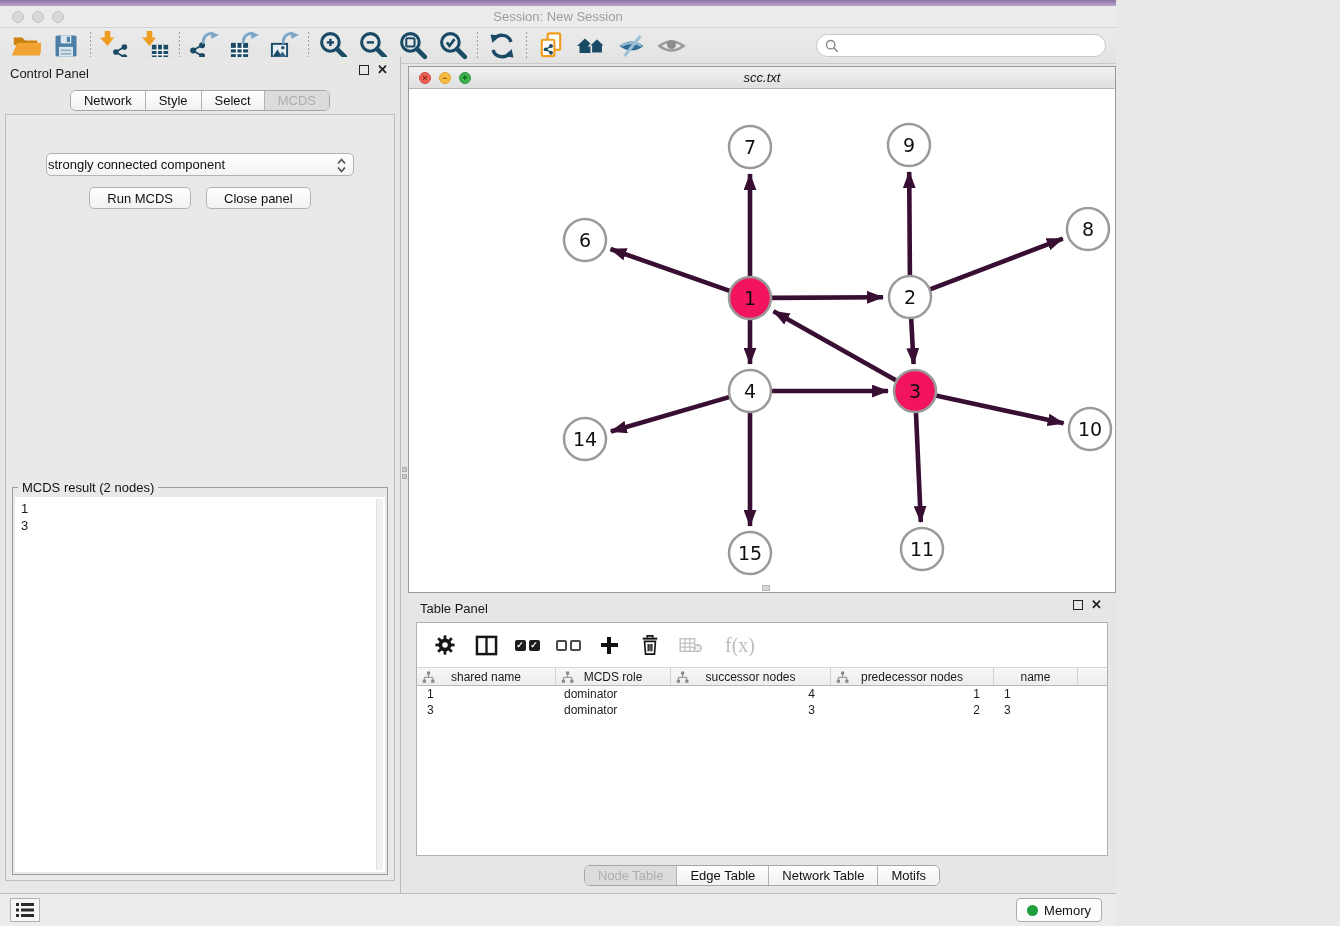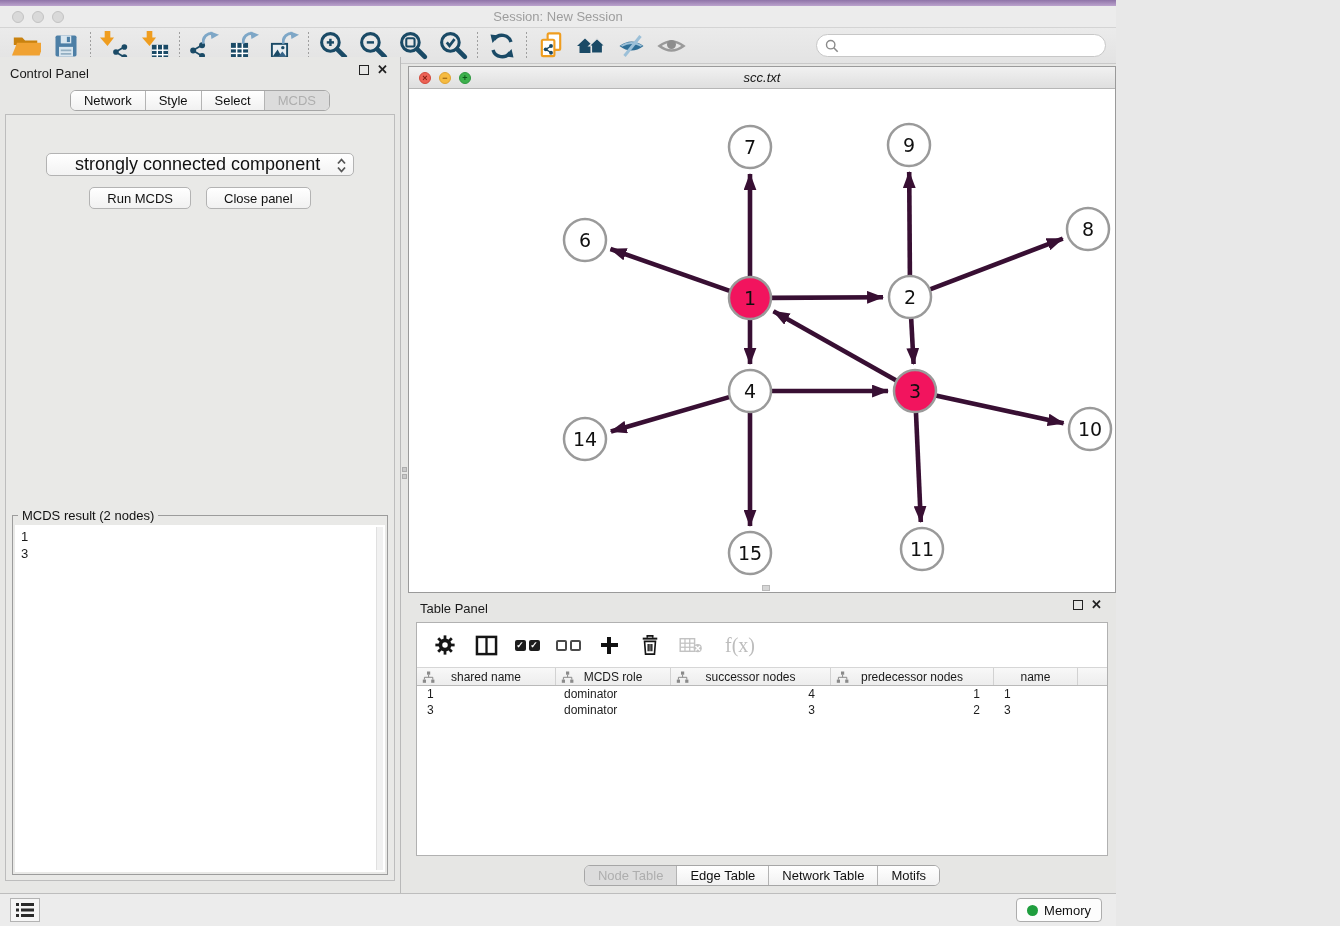--- a/index.html
+++ b/index.html
@@ -47,28 +47,28 @@
   .seg:last-child { border-right:none; }
   .seg.selected { background:#dcdcdc; color:#aeaeae; }
   .cp-tabs { position:absolute; top:33px; left:0; width:100%; display:flex; justify-content:center; }
 
   .cp-body { position:absolute; left:5px; right:5px; top:57px; bottom:12px;
     border:1px solid #bdbdbd; background:#e9e9e7; }
   .opt-label { position:absolute; top:17px; left:0; right:0; text-align:center;
     font-size:13px; color:#1a1a1a; }
   .combo { position:absolute; top:38px; left:40px; right:40px; height:23px;
     border:1px solid #b3b3b3; border-radius:5px; background:linear-gradient(180deg,#fff,#f3f3f3);
-    display:flex; align-items:center; padding-left:28px; font-size:18px; color:#111; }
+    display:flex; align-items:center; padding-left:1px; font-size:13px; color:#111; }
   .combo .stepper { position:absolute; right:6px; top:3px; }
   .btn-row { position:absolute; top:72px; left:0; right:0; display:flex; justify-content:center; gap:15px; }
   .mac-btn { height:22px; padding:0 17px; font-size:13px; color:#111;
     border:1px solid #b3b3b3; border-radius:5px; background:linear-gradient(180deg,#fff,#f1f1f1); }
 
   .result-group { position:absolute; left:6px; right:6px; top:372px; bottom:5px;
-    border:1px solid #9c9c9c; background:#e9e9e7;margin-top:28px; }
+    border:1px solid #9c9c9c; background:#e9e9e7; }
   .result-legend { position:absolute; top:-8px; left:5px; background:#e9e9e7; padding:0 4px;
     font-size:13px; color:#111; }
   .result-area { position:absolute; left:2px; right:2px; top:9px; bottom:2px; background:#fff; }
   .result-text { position:absolute; left:6px; top:3px; font-size:13px; line-height:17px;
     color:#1a1a1a; white-space:pre; }
   .result-scroll { position:absolute; right:2px; top:2px; bottom:2px; width:7px;
     background:#f1f1f1; border-left:1px solid #e0e0e0; }
 
   
   .v-grip { position:absolute; left:402px; top:467px; width:6px; height:14px; }

